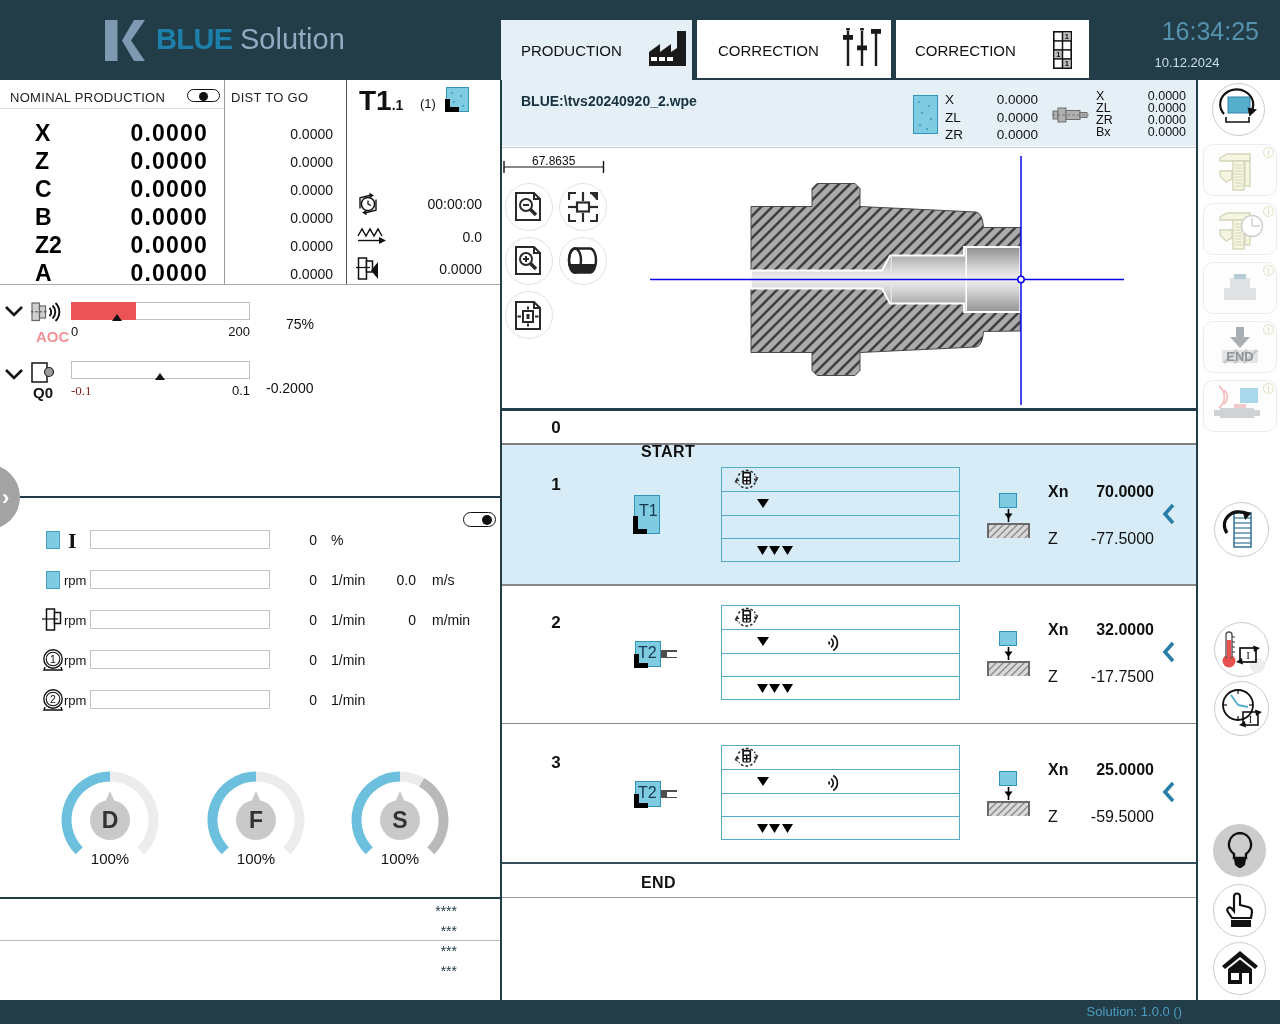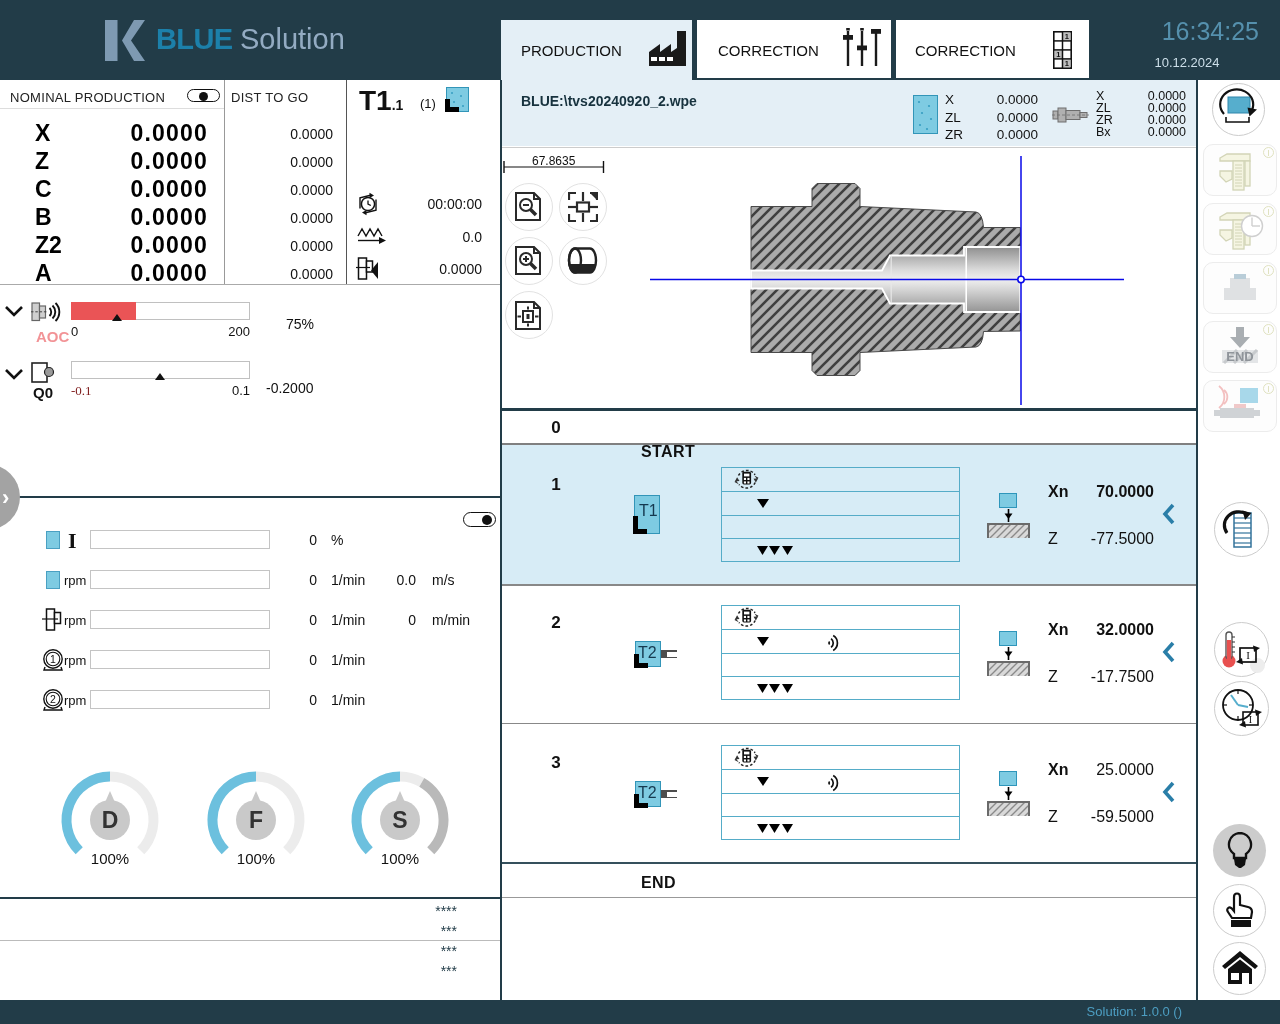--- a/index.html
+++ b/index.html
@@ -550,21 +550,21 @@
 <svg class="abs" style="left:1003px;top:787.0px" width="11" height="13" viewBox="0 0 11 13">
 <line x1="5.5" y1="0" x2="5.5" y2="13" stroke="#000" stroke-width="1.6"></line>
 <polygon points="5.5,10 1.5,4.5 9.5,4.5" fill="#000"></polygon>
 </svg>
 <div class="abs" style="left:987px;top:801.0px;width:43px;height:15px;background:url(#x);border:2px solid #6a6a6a;border-bottom:none;">
     <svg width="39" height="13" style="display:block">
       <rect width="39" height="13" fill="url(#hatchSmall)"></rect>
     </svg>
   </div>
 <div class="abs" style="left:1048px;top:761px;font-size:16px;font-weight:bold;color:#111;">Xn</div>
-<div class="abs" style="left:1080px;top:761px;width:74px;text-align:right;font-size:16px;font-weight:normal;color:#111;">25.0000</div>
+<div class="abs" style="left:1080px;top:761px;width:74px;text-align:right;font-size:16px;font-weight:bold;color:#111;">25.0000</div>
 <div class="abs" style="left:1048px;top:808px;font-size:16px;color:#111;">Z</div>
 <div class="abs" style="left:1074px;top:808px;width:80px;text-align:right;font-size:16px;color:#111;">-59.5000</div>
 <svg class="abs" style="left:1161px;top:781px" width="14" height="22" viewBox="0 0 14 22">
 <polyline points="12,2 4,11 12,20" fill="none" stroke="#2a7ea8" stroke-width="3.6"></polyline>
 </svg>
 
 <div class="abs" style="left:1196px;top:445px;width:2px;height:139px;background:#b9dcee;"></div>
 
 
 

